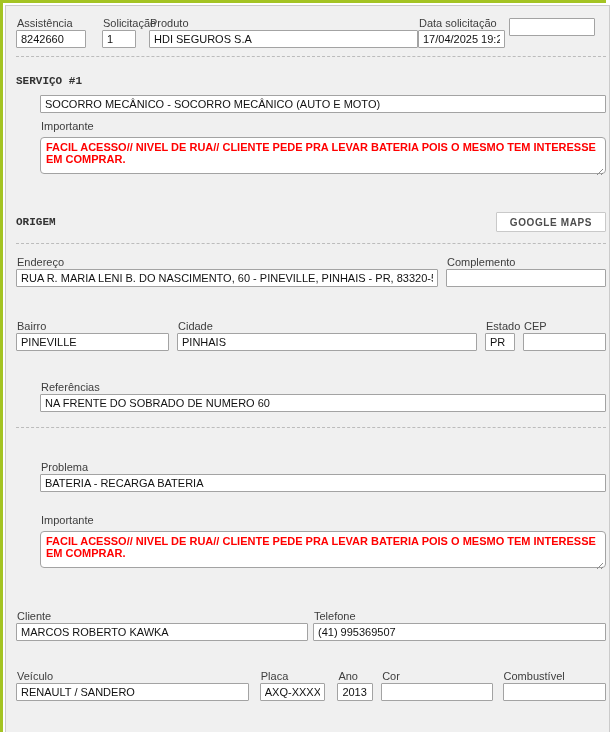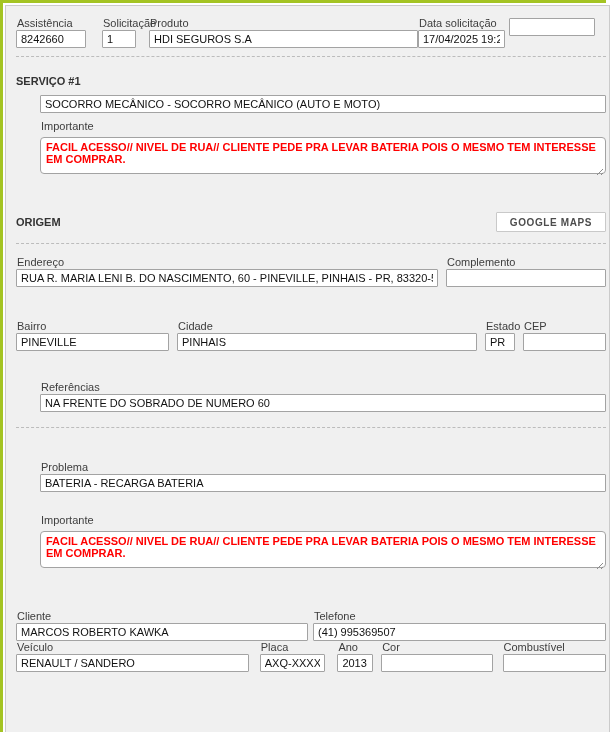--- a/index.html
+++ b/index.html
@@ -17,40 +17,40 @@
                background:#fff;font:11px "Liberation Sans",sans-serif;padding:0 4px;color:#111;width:100%;}
   .field textarea{box-sizing:border-box;border:1px solid #a3a3a3;border-radius:4px;background:#fff;
                   font:bold 11px "Liberation Sans",sans-serif;padding:3px 5px;height:37px;width:100%;
                   resize:none;overflow:hidden;margin-top:4px;}
   .alert{color:#ff0000;}
   .ta-wrap{position:relative;width:100%;}
   .ta-wrap::after{content:'';position:absolute;right:3px;bottom:3px;width:9px;height:9px;
                   background:repeating-linear-gradient(135deg,transparent 0 2px,#8c8c8c 2px 3px);
                   clip-path:polygon(100% 0,100% 100%,0 100%);pointer-events:none;}
   .divider{border-top:1px dashed #bcbcbc;height:0;width:100%;}
-  .section-title{font-size:11px;line-height:13px;font-weight:bold;color:#333;}
+  .section-title{font-size:11px;line-height:13px;font-weight:bold;color:#333;font-family:Liberation Mono, monospace;}
   .maps-btn{height:20px;box-sizing:border-box;background:#fff;border:1px solid #c9c9c9;border-radius:1px;
             font:bold 10px "Liberation Sans",sans-serif;color:#4d4d4d;letter-spacing:.6px;
             padding:0 13px;cursor:pointer;}
   
   .r-header{margin-top:11px;}
   .d1{margin-top:8px;}
   .t-servico{margin-top:18px;}
   .r-service{margin-top:7px;}
   .r-imp1{margin-top:7px;}
   .r-origem{margin-top:34px;justify-content:space-between;align-items:center;}
   .d2{margin-top:11px;}
   .r-endereco{margin-top:12px;}
   .r-bairro{margin-top:33px;}
   .r-ref{margin-top:30px;}
   .d3{margin-top:15px;}
   .r-problema{margin-top:33px;}
   .r-imp2{margin-top:22px;}
   .r-cliente{margin-top:38px;}
-  .r-veiculo{}
+  .r-veiculo{margin-top:29px;}
   
   .w-assist{width:70px;} .w-solic{width:34px;margin-left:16px;} .w-prod{width:269px;margin-left:13px;}
   .w-data{width:87px;margin-left:0;} .w-data2{width:86px;margin-left:4px;}
   .w-full{width:590px;padding-left:24px;}
   .w-ender{width:422px;} .w-compl{width:160px;margin-left:8px;}
   .w-bairro{width:153px;} .w-cidade{width:300px;margin-left:8px;} .w-estado{width:30px;margin-left:8px;} .w-cep{width:83px;margin-left:8px;}
   .w-cli{width:292px;} .w-tel{width:293px;margin-left:5px;}
   .w-veic{width:234px;} .w-placa{width:66px;margin-left:11px;} .w-ano{width:36px;margin-left:12px;}
   .w-cor{width:112px;margin-left:8px;} .w-comb{width:104px;margin-left:10px;}
 </style>

